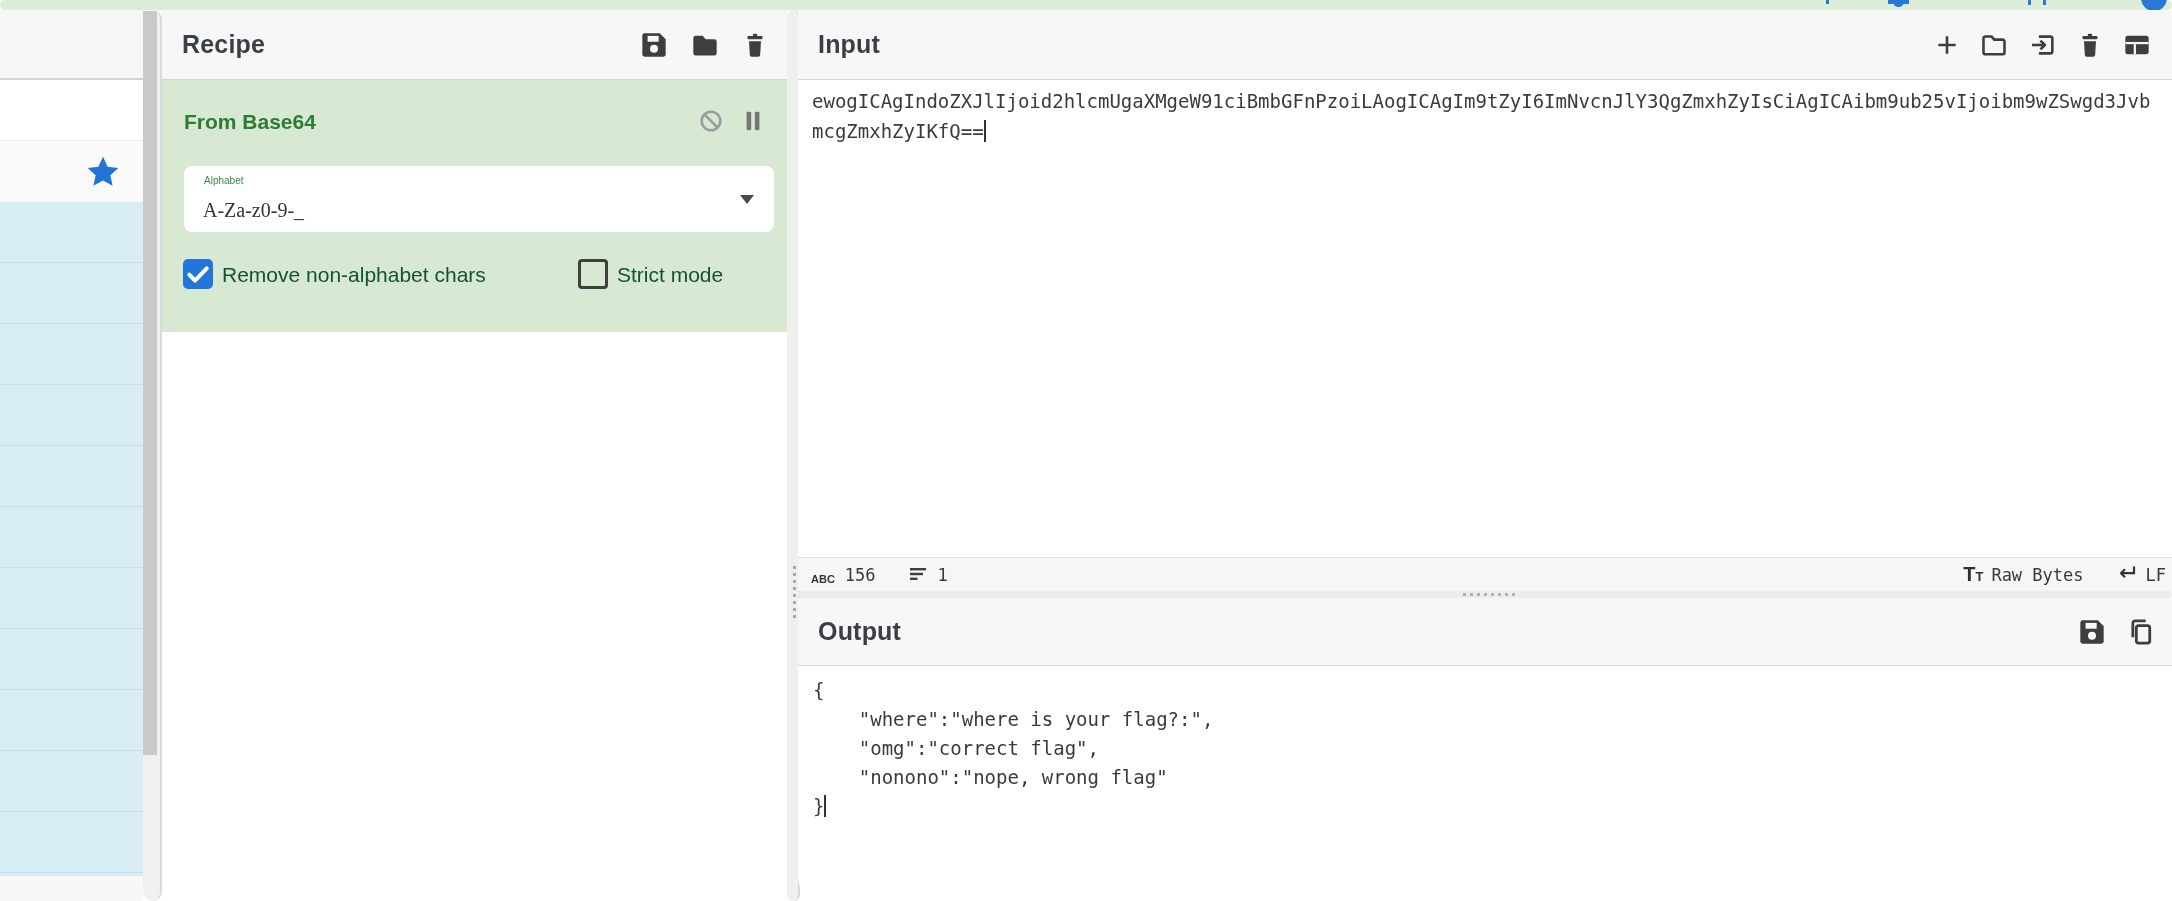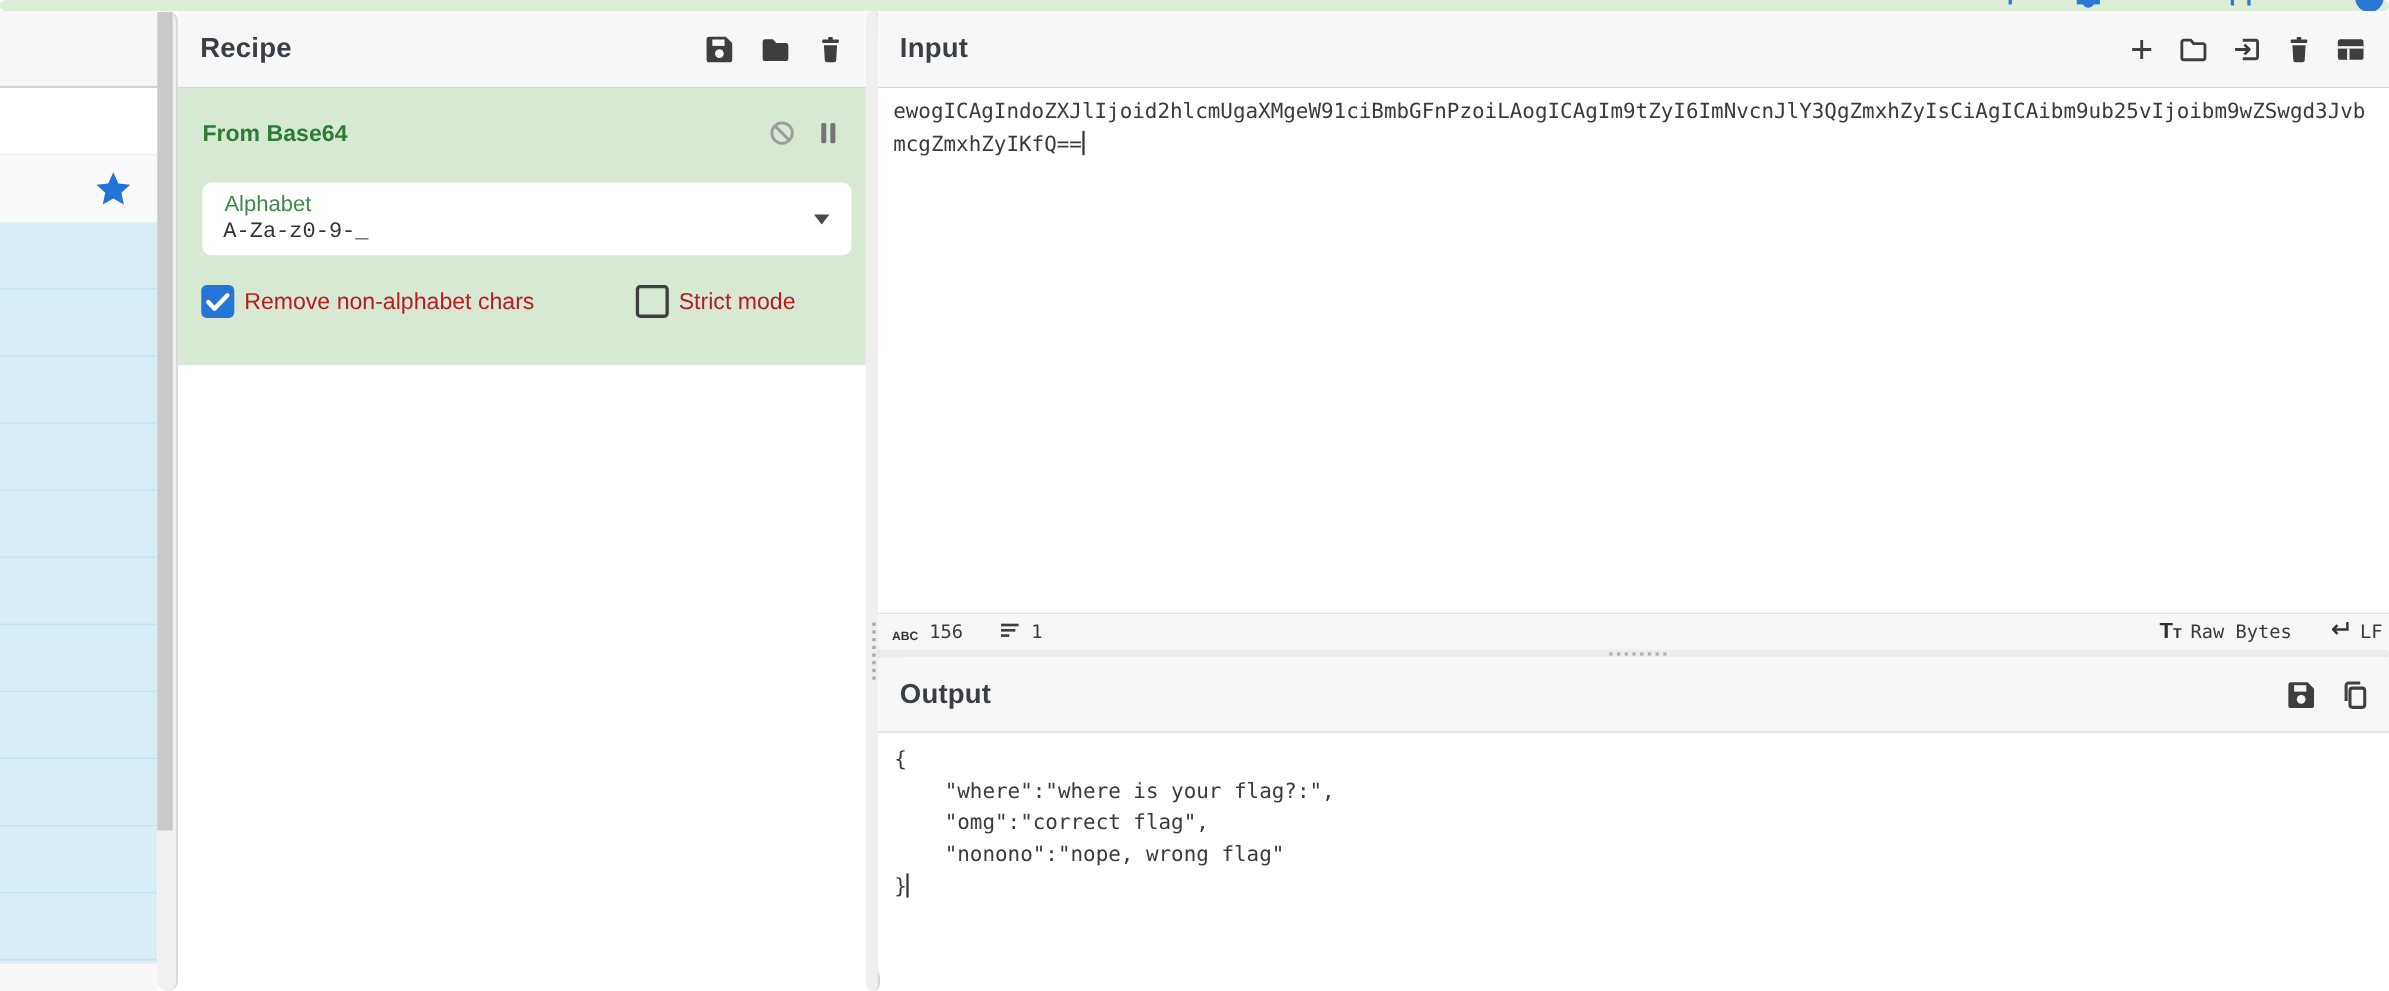--- a/index.html
+++ b/index.html
@@ -30,29 +30,29 @@
   .panel-title{font-size:25px;font-weight:bold;color:#393f45;margin-left:20px;letter-spacing:.2px;}
   .hdr-icons{margin-left:auto;display:flex;align-items:center;color:#3e3e3e;}
   .hdr-icons svg{display:block;}
 
   
   #recipe-panel{left:162px;top:10px;width:625px;height:891px;background:#fff;}
   #op-block{position:absolute;left:0;top:70px;width:625px;height:252px;background:#d7e8d3;}
   #op-title{position:absolute;left:22px;top:30px;font-size:21px;font-weight:bold;color:#2c7d33;}
   #op-icons{position:absolute;left:536px;top:28px;display:flex;align-items:center;gap:18px;}
   #arg-box{position:absolute;left:22px;top:86px;width:590px;height:66px;background:#fff;border-radius:8px;}
-  #arg-label{position:absolute;left:20px;top:9px;font-size:20px;color:#3c8a46;}
-  #arg-value{position:absolute;left:19px;top:33px;font-family:Liberation Mono, monospace;font-size:20px;color:#333;}
+  #arg-label{position:absolute;left:20px;top:9px;font-size:10px;color:#3c8a46;}
+  #arg-value{position:absolute;left:19px;top:33px;font-family:Liberation Serif, serif;font-size:20px;color:#333;}
   #arg-caret{position:absolute;right:20px;top:29px;width:0;height:0;
              border-left:7px solid transparent;border-right:7px solid transparent;border-top:9px solid #4a4a4a;}
   #check-row{position:absolute;left:0;top:179px;width:625px;height:32px;}
   .checkbox{position:absolute;width:30px;height:30px;box-sizing:border-box;border-radius:5px;}
   .checkbox.checked{background:#2376d8;}
   .checkbox.unchecked{background:transparent;border:3px solid #3f3f3f;border-radius:4px;}
-  .check-label{position:absolute;top:1px;font-size:21px;color:#b91c1c;line-height:30px;white-space:nowrap;}
+  .check-label{position:absolute;top:1px;font-size:21px;color:#14532d;line-height:30px;white-space:nowrap;}
 
   
   #v-splitter{left:787px;top:10px;width:11px;height:891px;background:#efefef;border-right:2px solid #d5d5d5;}
   #v-dots{position:absolute;left:6px;top:556px;display:flex;flex-direction:column;gap:4px;}
   #v-dots i{width:3px;height:3px;background:#a9a9a9;display:block;}
   #h-splitter{left:798px;top:591px;width:1374px;height:7px;background:#ececec;}
   #h-dots{position:absolute;left:665px;top:2px;display:flex;gap:4px;}
   #h-dots i{width:3px;height:3px;background:#b2b2b2;display:block;}
 
   

